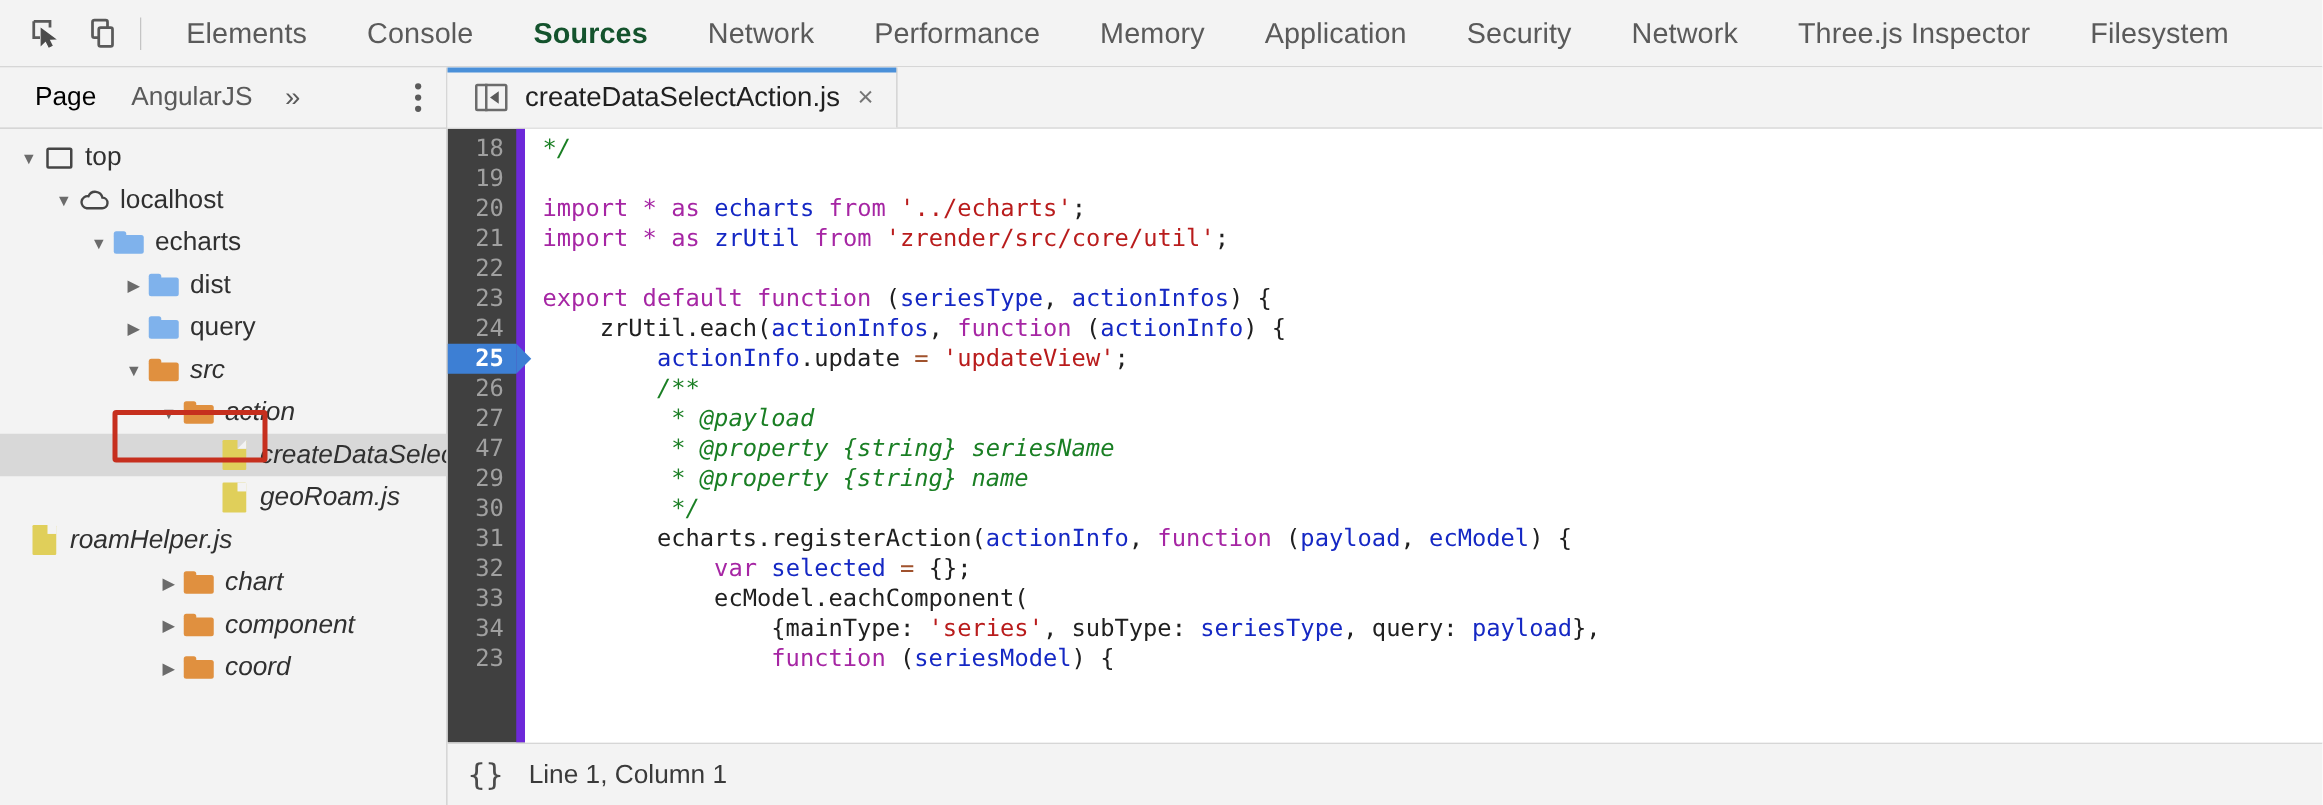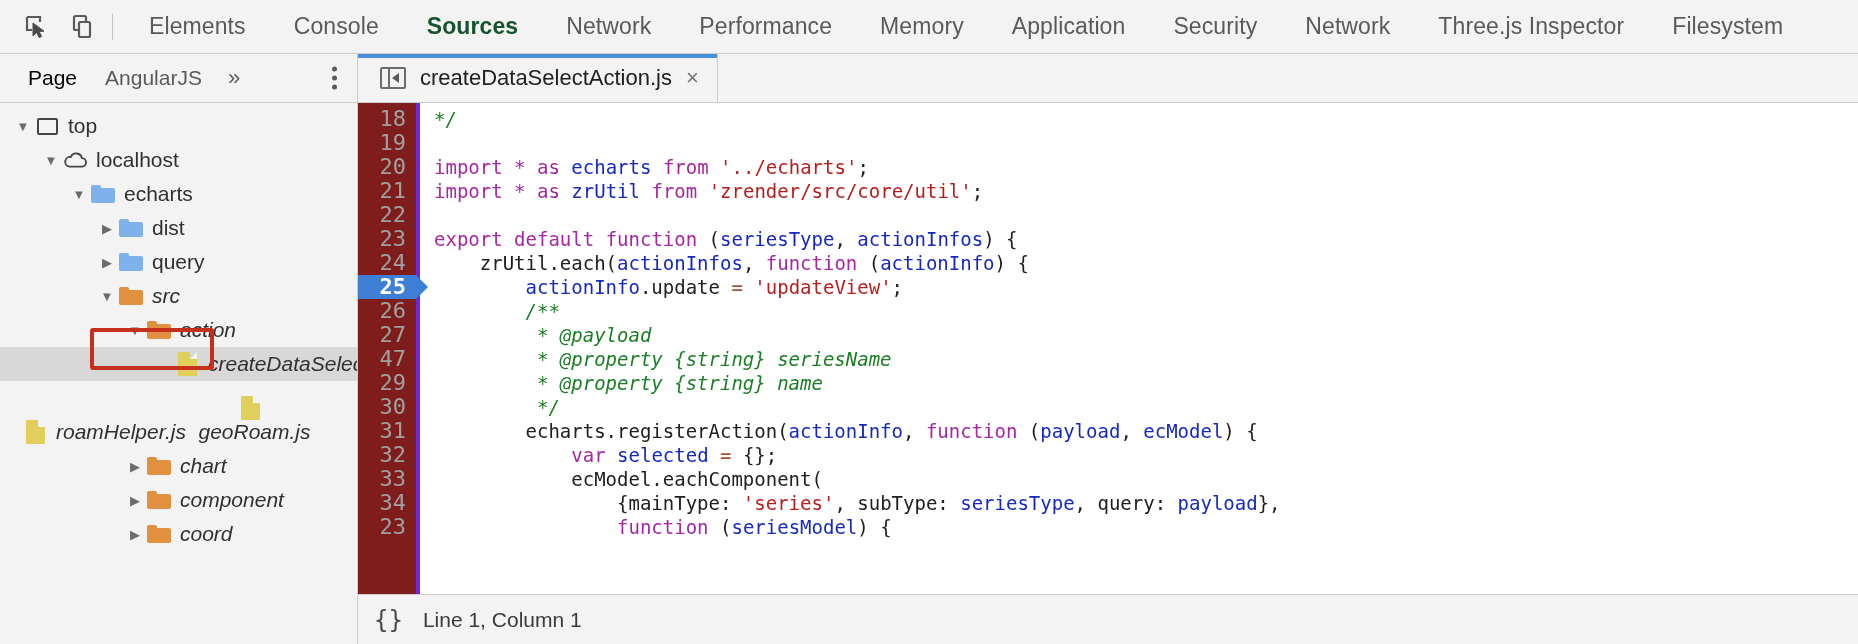--- a/index.html
+++ b/index.html
@@ -146,24 +146,24 @@
   .etab-ico::after {
     content:''; position:absolute; right:5px; top:50%; transform:translateY(-50%);
     border-width: 5px 7px 5px 0; border-style:solid;
     border-color: transparent #5a5a5a transparent transparent;
   }
   .etab-title { font-size: 22px; color: #202020; white-space: nowrap; }
   .etab-close { font-size: 22px; color: #757575; cursor:pointer; line-height:1; }
 
   .code-wrap { flex: 1; display:flex; min-height:0; overflow:hidden; background:#fff; position:relative; }
   .gutter {
-    background:#7f1d1d; border-right: 4px solid #6d28d9;
+    background:#404040; border-right: 7px solid #6d28d9;
     padding-top: 4px; text-align: right;
     font-family: "DejaVu Sans Mono", monospace;
-    font-size: 22px; color:#a0a0a0;
+    font-size: 19px; color:#a0a0a0;
     width: 62px; min-width:62px;
     user-select:none;
   }
   .gl { height: 24px; line-height:24px; padding-right: 10px; position: relative; }
   .gl.exec {
     background:#3d7fd4; color:#fff; font-weight:600;
   }
   .gl.exec::after {
     content:''; position:absolute; right:-12px; top:0;
     border-width: 12px 0 12px 12px; border-style: solid;
@@ -308,21 +308,21 @@
             </span>
             <span class="lbl italic">action</span>
           </div>
           <div class="row selected" style="padding-left: 152px;">
             <span class="tw spacer">&nbsp;</span>
             <span class="ic">
               <span class="file"></span>
             </span>
             <span class="lbl italic">createDataSelectAction.js</span>
           </div>
-          <div class="row" style="padding-left: 152px; flex-direction: column;">
+          <div class="row" style="padding-left: 152px;">
             <span class="tw spacer">&nbsp;</span>
             <span class="ic">
               <span class="file"></span>
             </span>
             <span class="lbl italic">geoRoam.js</span>
           </div>
           <div class="row" style="">
             <span class="tw spacer">&nbsp;</span>
             <span class="ic">
               <span class="file"></span>

